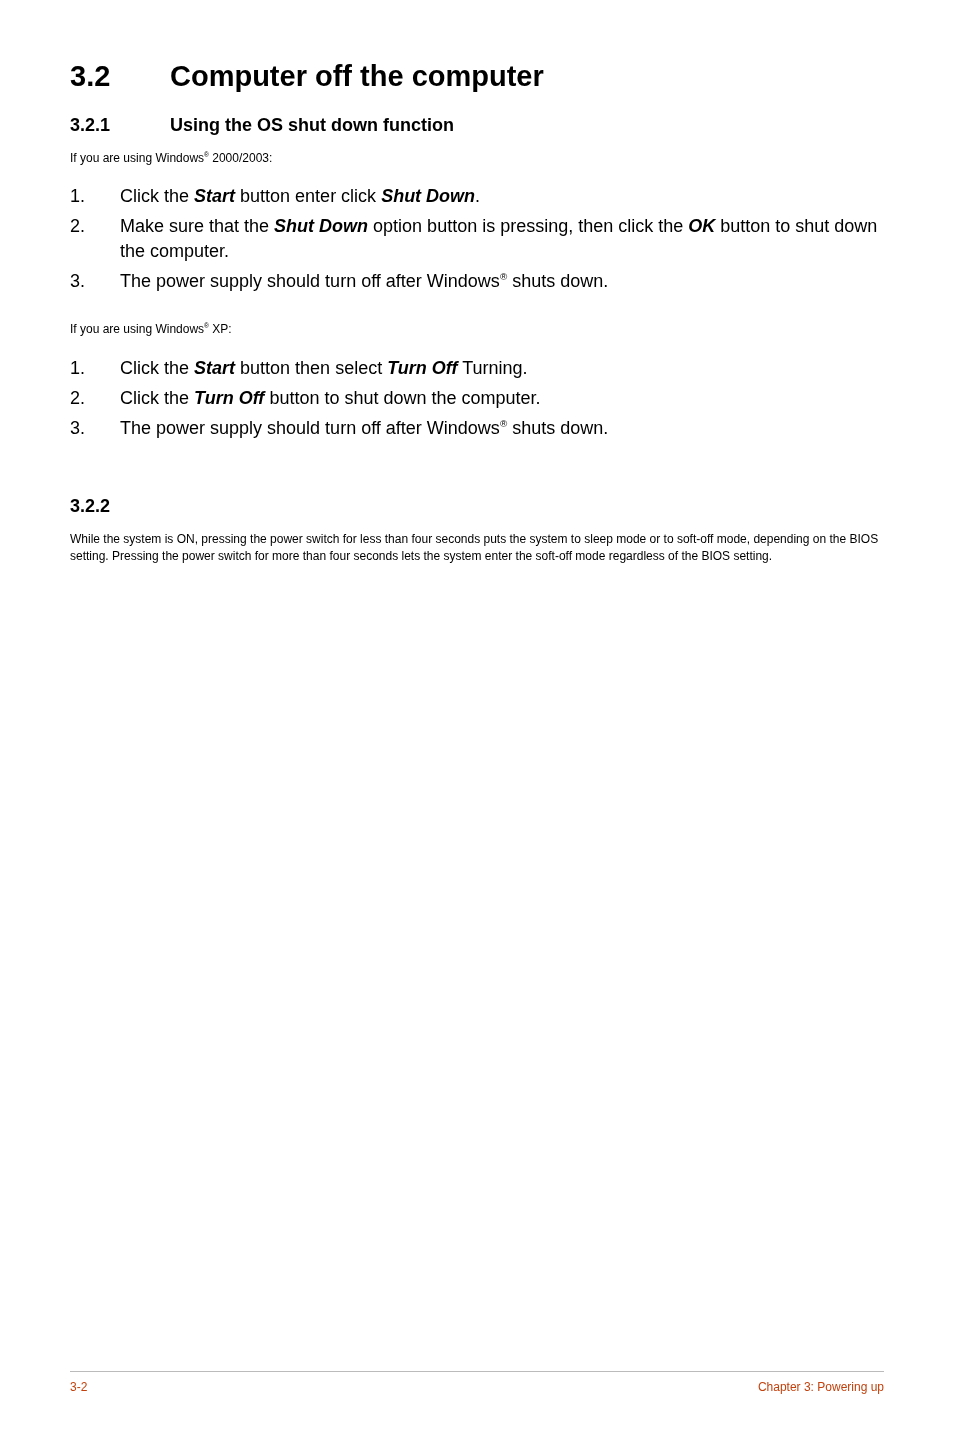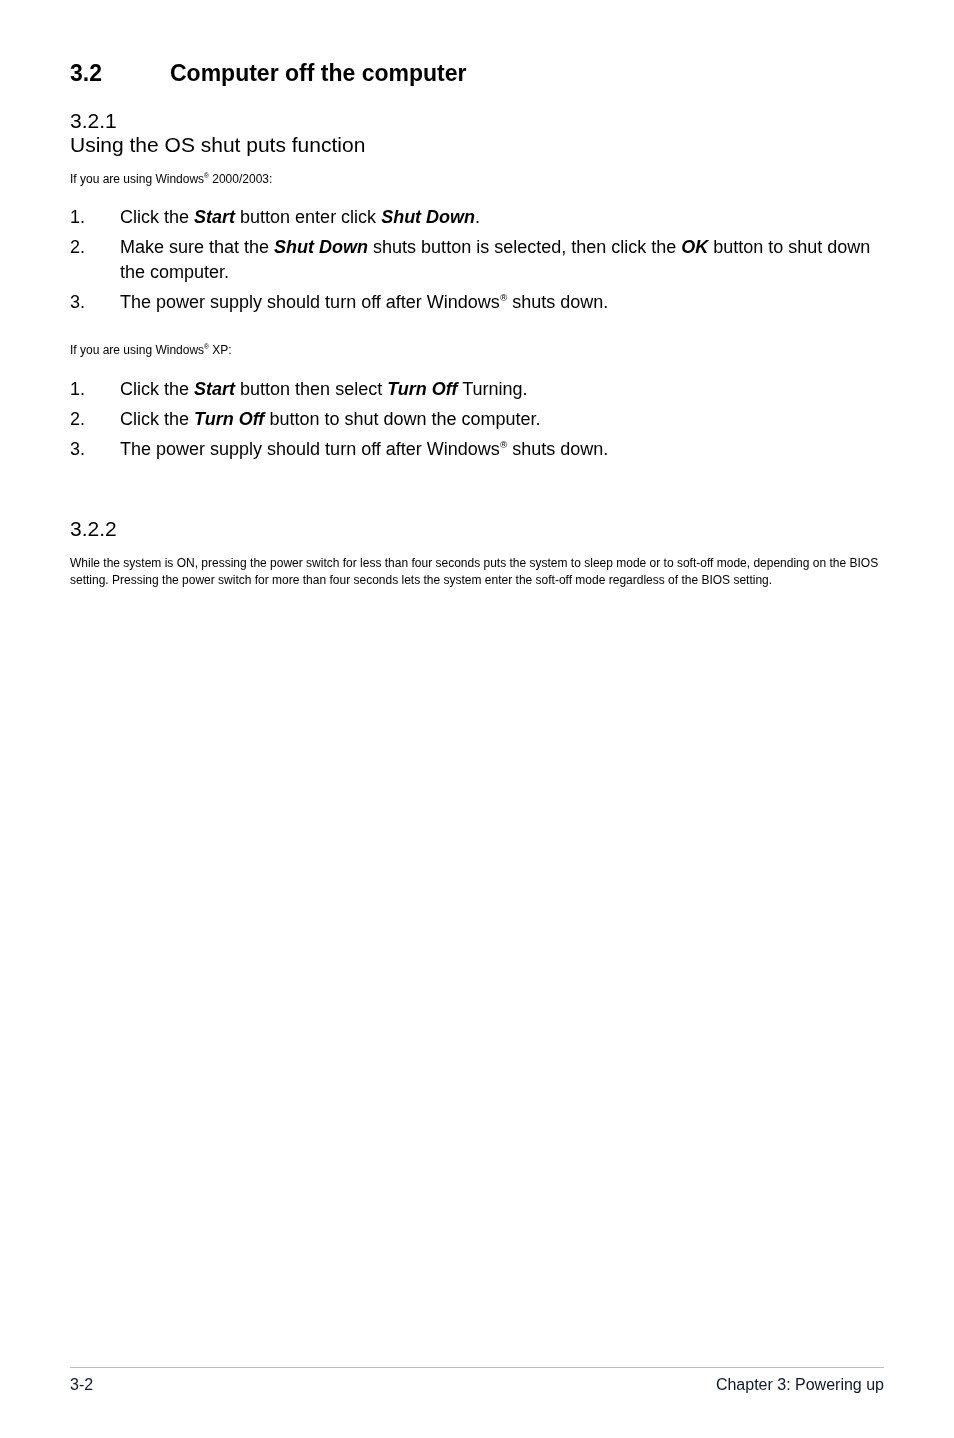--- a/index.html
+++ b/index.html
@@ -10,35 +10,34 @@
     body {
       font-family: Arial, Helvetica, sans-serif;
       background: #fff;
       width: 954px;
       height: 1438px;
       position: relative;
       padding: 60px 70px 40px 70px;
       color: #000;
     }
     .section-heading {
-      font-size: 23px;
+      font-size: 29px;
       font-weight: bold;
       margin-bottom: 22px;
       display: flex;
     }
     .section-heading .num {
       display: inline-block;
       width: 100px;
     }
     .subsection-heading {
-      font-size: 21px;
-      font-weight: normal;
+      font-size: 18px;
+      font-weight: bold;
       margin-bottom: 14px;
       display: flex;
-      flex-direction: column;
     }
     .subsection-heading .num {
       display: inline-block;
       width: 100px;
     }
     .body-text {
       font-size: 12px;
       line-height: 1.35;
       margin-bottom: 18px;
     }
@@ -68,55 +67,55 @@
     .spacer-md {
       height: 28px;
     }
     .footer {
       position: absolute;
       bottom: 44px;
       left: 70px;
       right: 70px;
       border-top: 1px solid #bbb;
       padding-top: 8px;
-      font-size: 16px;
+      font-size: 12px;
       display: flex;
       justify-content: space-between;
-      color: #0f172a;
+      color: #c2410c;
     }
     b { font-weight: bold; font-style: italic; }
   </style>
 </head>
 <body>
 
 <h1 class="section-heading">
   <span class="num">3.2</span>
   <span>Computer off the computer</span>
 </h1>
 
 <h2 class="subsection-heading">
   <span class="num">3.2.1</span>
-  <span>Using the OS shut puts function</span>
+  <span>Using the OS shut down function</span>
 </h2>
 
 <p class="body-text">
   <span>If you are using Windows</span><span class="sup">®</span><span> 2000/2003:</span>
 </p>
 
 <ol class="numbered">
   <li>
     <span class="li-num">1.</span>
     <span class="li-text">
       <span>Click the </span><b>Start</b><span> button enter click </span><b>Shut Down</b><span>.</span>
     </span>
   </li>
   <li>
     <span class="li-num">2.</span>
     <span class="li-text">
-      <span>Make sure that the </span><b>Shut Down</b><span> shuts button is selected, then click the </span><b>OK</b><span> button to shut down the computer.</span>
+      <span>Make sure that the </span><b>Shut Down</b><span> option button is pressing, then click the </span><b>OK</b><span> button to shut down the computer.</span>
     </span>
   </li>
   <li>
     <span class="li-num">3.</span>
     <span class="li-text">
       <span>The power supply should turn off after Windows</span><span class="sup">®</span><span> shuts down.</span>
     </span>
   </li>
 </ol>
 

